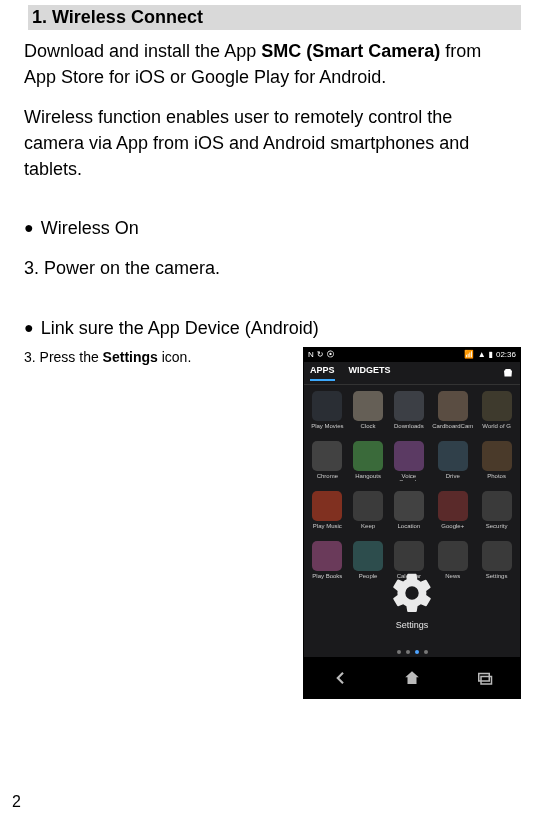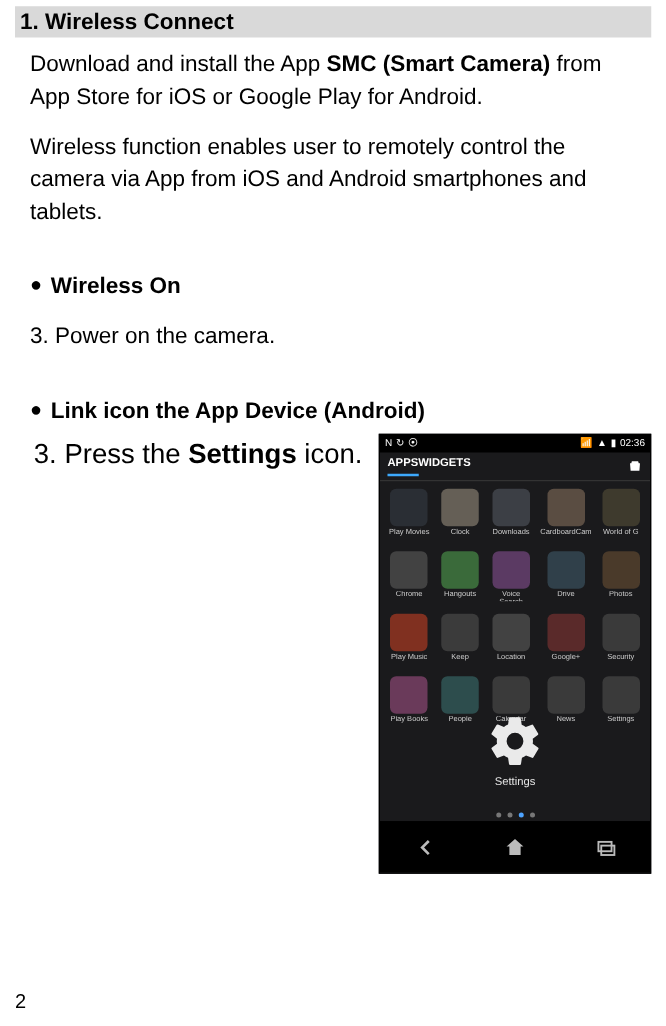--- a/index.html
+++ b/index.html
@@ -15,32 +15,32 @@
     min-height: 821px;
     padding: 5px 12px 10px 12px;
     box-sizing: border-box;
     position: relative;
   }
   .section-heading {
     background: #d9d9d9;
     font-weight: bold;
     font-size: 18px;
     padding: 2px 4px;
-    margin: 0 0 8px 0;
+    margin: 0 0 8px 16px;
   }
   .body-text {
     font-size: 18px;
     line-height: 1.45;
     margin: 0 0 14px 0;
     padding: 0 8px 0 12px;
   }
   .body-text .bold { font-weight: bold; }
   .bullet-head {
     font-size: 18px;
-    font-weight: bold;
+    font-weight: normal;
     margin: 36px 0 8px 12px;
   }
   .bullet-head::before {
     content: "\25CF";
     margin-right: 7px;
     font-size: 16px;
     position: relative;
     top: -1px;
   }
   .num-item {
@@ -50,26 +50,25 @@
     padding-left: 22px;
     text-indent: -22px;
   }
   .step-row {
     display: flex;
     align-items: flex-start;
     margin: 0 0 0 12px;
   }
   .step-text {
     flex: 1;
-    font-size: 22px;
+    font-size: 14px;
     line-height: 1.45;
     padding-left: 22px;
     text-indent: -22px;
     padding-right: 10px;
-    text-align: center;
   }
   .step-text .bold { font-weight: bold; }
   .phone-shot {
     width: 218px;
     height: 352px;
     border: 1px solid #000;
     background: #1a1a1c;
     position: relative;
     flex-shrink: 0;
     box-sizing: border-box;
@@ -94,21 +93,21 @@
     height: 22px;
     display: flex;
     align-items: center;
     color: #fff;
     font-size: 9px;
     font-weight: bold;
     padding: 0 6px;
     border-bottom: 1px solid #333;
     justify-content: space-between;
   }
-  .tab-row .tabs { display:flex; }
+  .tab-row .tabs { display:flex; gap:14px; }
   .tab-row .tabs span.active { border-bottom: 2px solid #3da9fc; padding-bottom:4px; }
   .shop-icon {
     width:12px; height:12px;
     display:inline-block;
   }
   .app-grid {
     padding: 6px 6px 0 6px;
     display: grid;
     grid-template-columns: repeat(5, 1fr);
     gap: 10px 6px;
@@ -189,21 +188,21 @@
     <span>Download and install the App </span><span class="bold">SMC (Smart Camera)</span><span> from App Store for iOS or Google Play for Android.</span>
   </p>
 
   <p class="body-text">Wireless function enables user to remotely control the camera via App from iOS and Android smartphones and tablets.</p>
 
   <div class="bullet-head">Wireless On</div>
 
   <p class="num-item">3. Power on the camera.</p>
 
 
-  <div class="bullet-head">Link icon the App Device (Android)</div>
+  <div class="bullet-head">Link sure the App Device (Android)</div>
 
   <div class="step-row">
     <div class="step-text">
       <span>3. Press the </span><span class="bold">Settings</span><span> icon.</span>
     </div>
 
     <div class="phone-shot">
       <div class="status-bar">
         <div class="status-left">
           <span>N</span>

